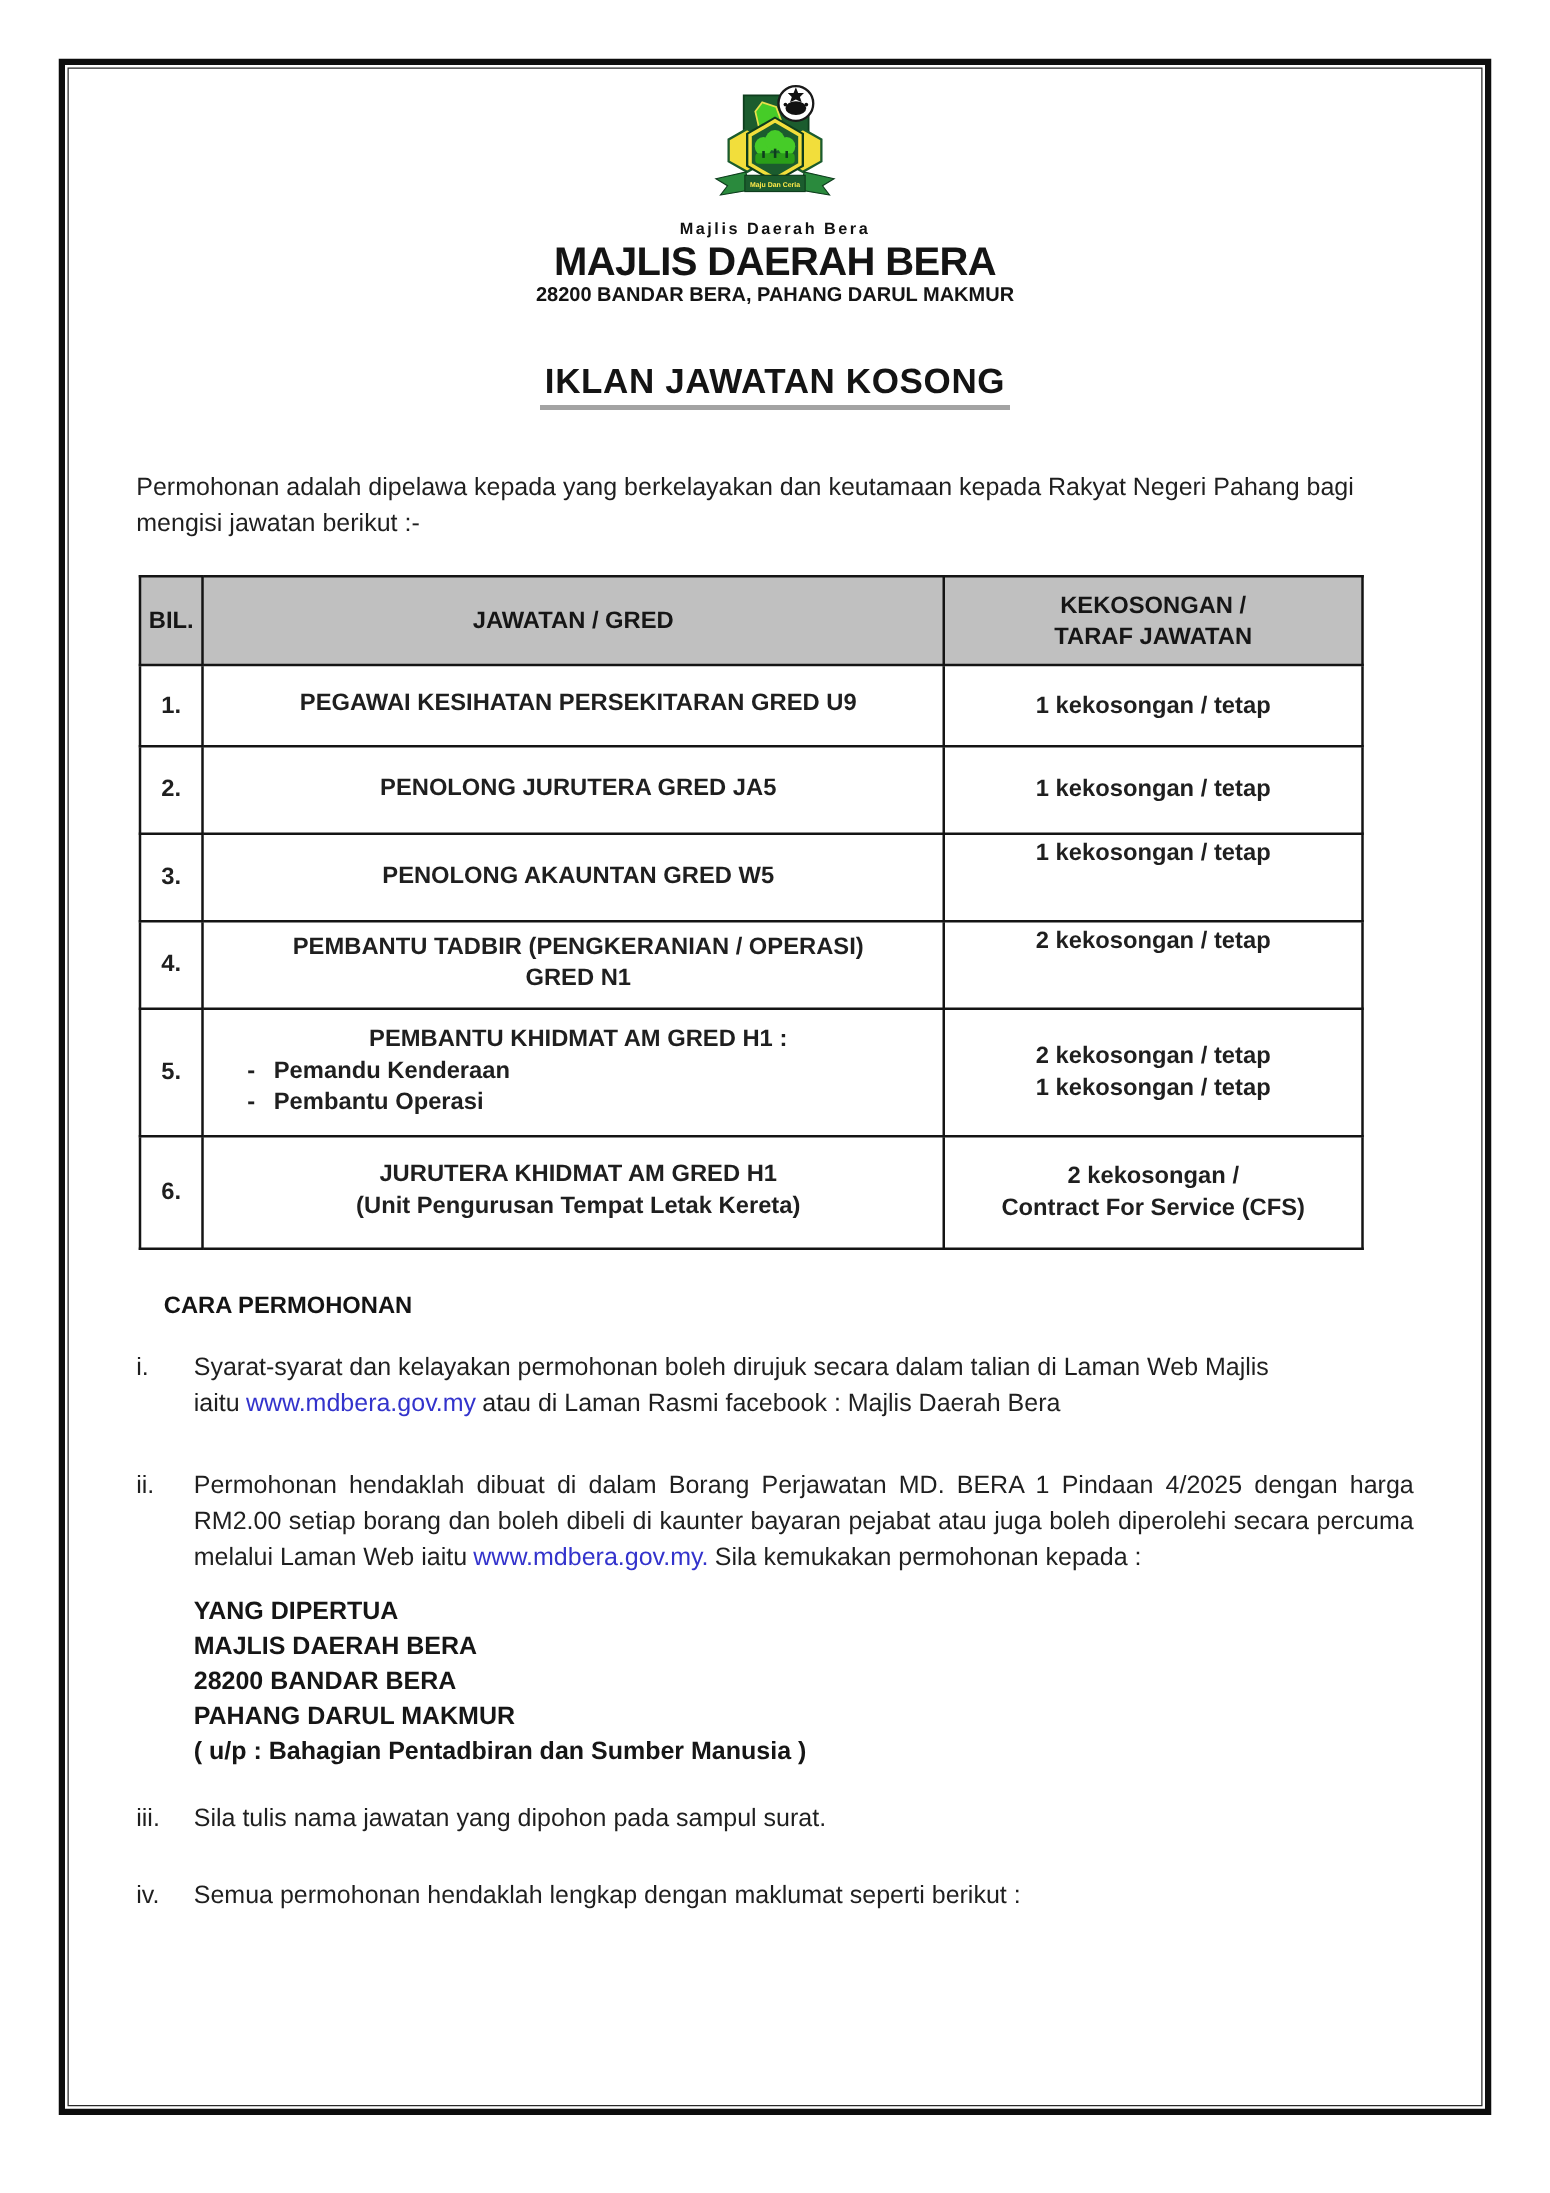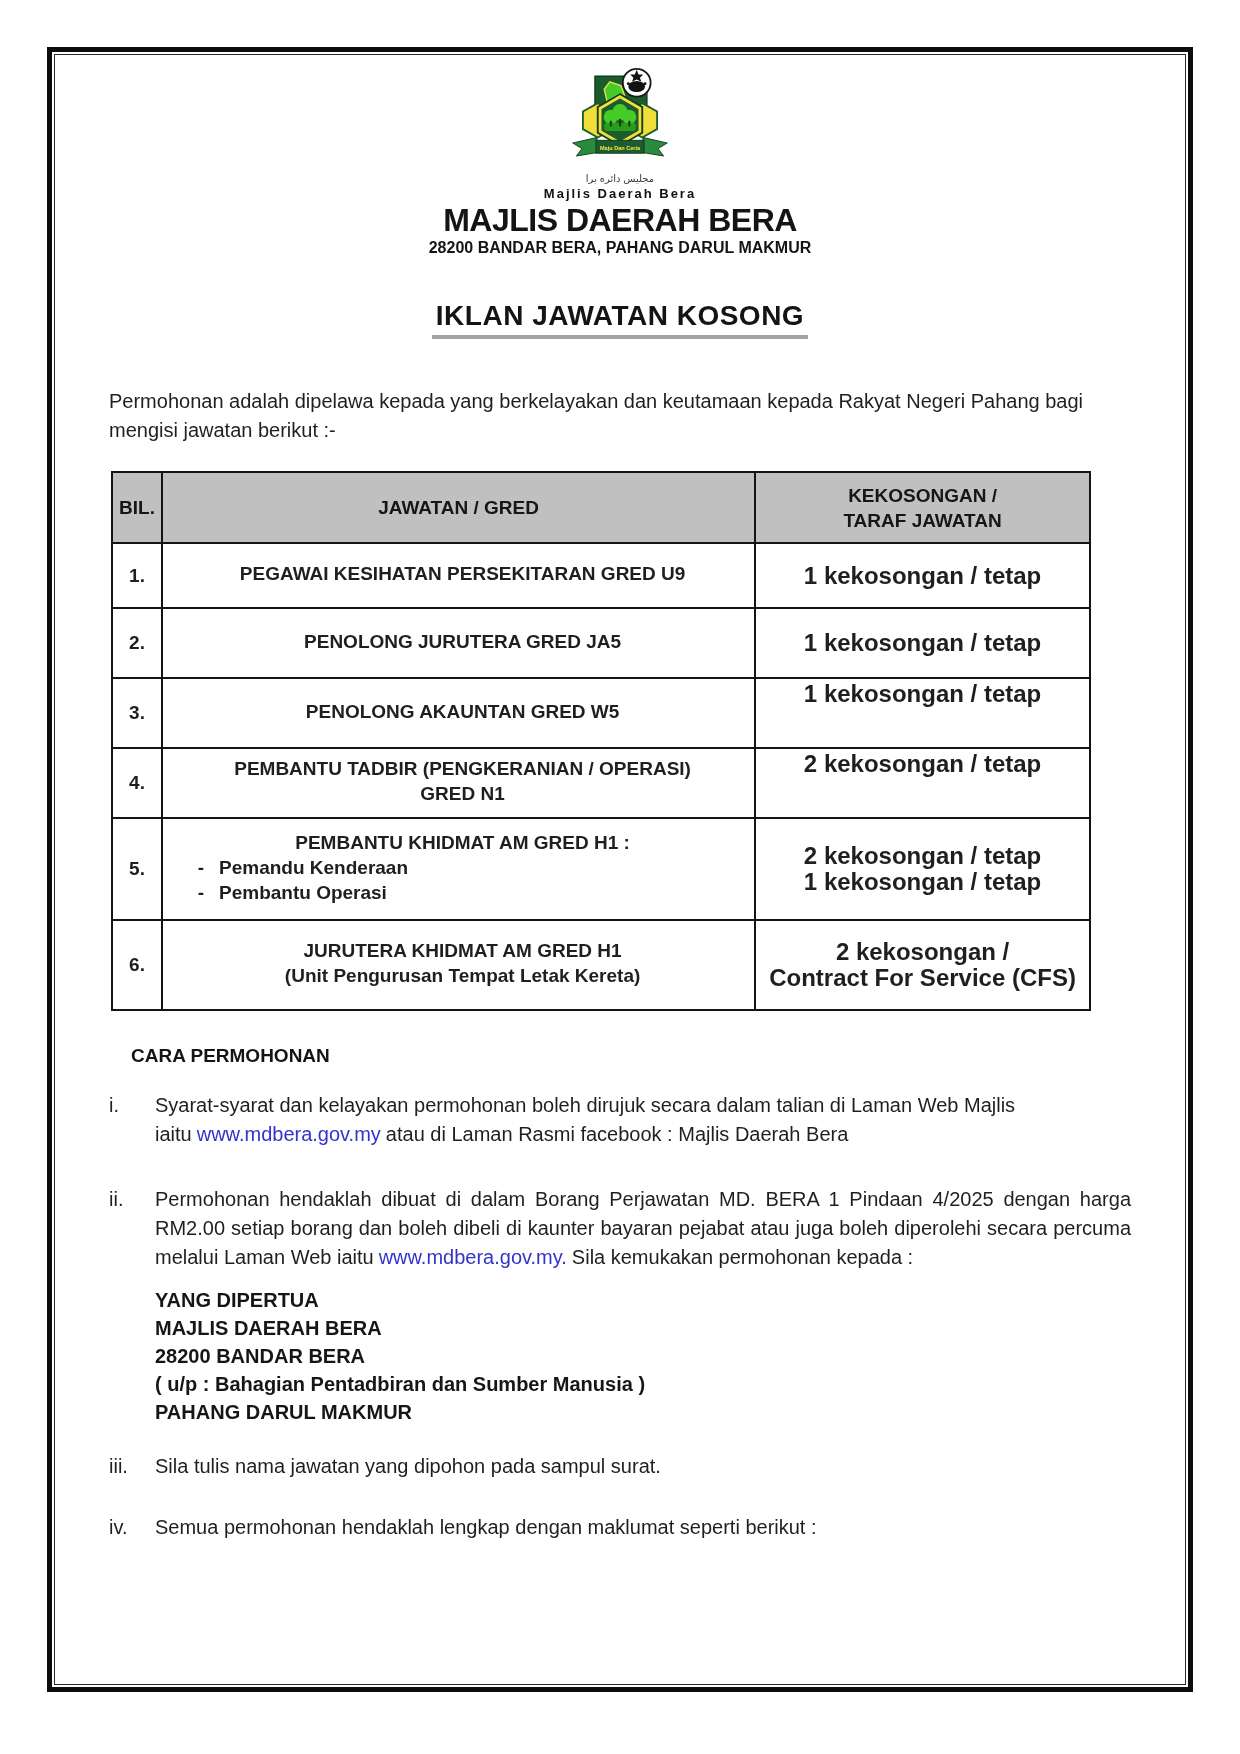--- a/index.html
+++ b/index.html
@@ -42,21 +42,21 @@
   table.vac th{
     background:#c0c0c0;font-size:19px;font-weight:bold;color:#161616;
     height:71px;text-align:center;vertical-align:middle;line-height:25px;padding:2px;
   }
   .c-bil{width:49px;}
   .c-jaw{width:581px;margin-left:28px;}
   .c-kek{width:328px;}
   .kek-head{display:inline-block;max-width:215px;}
   td.c-bil{font-size:19px;font-weight:bold;text-align:center;vertical-align:middle;}
   td.c-jaw{font-size:19px;font-weight:bold;text-align:center;vertical-align:middle;padding:6px 10px 10px 18px;line-height:25px;}
-  td.c-kek{font-size:24px;font-weight:bold;text-align:center;vertical-align:middle;line-height:26px;padding:4px;margin-top:40px;}
+  td.c-kek{font-size:19px;font-weight:bold;text-align:center;vertical-align:middle;line-height:26px;padding:4px;margin-top:40px;}
   td.v-top{vertical-align:top;padding-top:2px;}
   tr.r1 td{height:65px;}
   tr.r2 td{height:70px;}
   tr.r3 td{height:70px;}
   tr.r4 td{height:70px;}
   tr.r5 td{height:102px;}
   tr.r6 td{height:90px;}
   .bullet-line{display:flex;}
   .bullet-dash{flex:none;width:36px;padding-left:2px;}
 
@@ -110,21 +110,20 @@
               <rect x="60" y="56" width="2.2" height="8" fill="#0e3d1d"></rect>
               <rect x="70" y="58" width="2.2" height="6" fill="#0e3d1d"></rect>
             </g>
 
             <path d="M10 82 L36 76 L38 92 L14 96 L20 88 Z" fill="#2a8a3d" stroke="#0e3d1d" stroke-width="1"></path>
             <path d="M112 82 L86 76 L84 92 L108 96 L102 88 Z" fill="#2a8a3d" stroke="#0e3d1d" stroke-width="1"></path>
             <rect x="35" y="79" width="52" height="14" fill="#1b5c2e" stroke="#0e3d1d" stroke-width="1"></rect>
             <text x="61" y="89" font-size="6" font-weight="bold" fill="#ffe94a" text-anchor="middle">Maju Dan Ceria</text>
           </svg>
         </span>
-        <div class="logo-caption-jawi">مجليس دائره برا</div>
         <div class="logo-caption">Majlis Daerah Bera</div>
         <div class="org-name">MAJLIS DAERAH BERA</div>
         <div class="org-addr">28200 BANDAR BERA, PAHANG DARUL MAKMUR</div>
       </div>
 
       <div class="doc-title-row">
         <span class="doc-title">IKLAN JAWATAN KOSONG</span>
       </div>
 
       <div class="intro">Permohonan adalah dipelawa kepada yang berkelayakan dan keutamaan kepada Rakyat Negeri Pahang bagi mengisi jawatan berikut :-</div>
@@ -216,22 +215,22 @@
 
         <div class="list-item gap-a">
           <span class="li-num">ii.</span>
           <span class="li-txt just"><span>Permohonan hendaklah dibuat di dalam Borang Perjawatan MD. BERA 1 Pindaan 4/2025 dengan harga RM2.00 setiap borang dan boleh dibeli di kaunter bayaran pejabat atau juga boleh diperolehi secara percuma melalui Laman Web iaitu</span><a class="link">www.mdbera.gov.my.</a><span>Sila kemukakan permohonan kepada :</span></span>
         </div>
 
         <div class="addr-block">
           <div>YANG DIPERTUA</div>
           <div>MAJLIS DAERAH BERA</div>
           <div>28200 BANDAR BERA</div>
+          <div>PAHANG DARUL MAKMUR</div>
           <div>( u/p : Bahagian Pentadbiran dan Sumber Manusia )</div>
-          <div>PAHANG DARUL MAKMUR</div>
         </div>
 
         <div class="list-item gap-b">
           <span class="li-num">iii.</span>
           <span class="li-txt">Sila tulis nama jawatan yang dipohon pada sampul surat.</span>
         </div>
 
         <div class="list-item gap-c">
           <span class="li-num">iv.</span>
           <span class="li-txt">Semua permohonan hendaklah lengkap dengan maklumat seperti berikut :</span>

